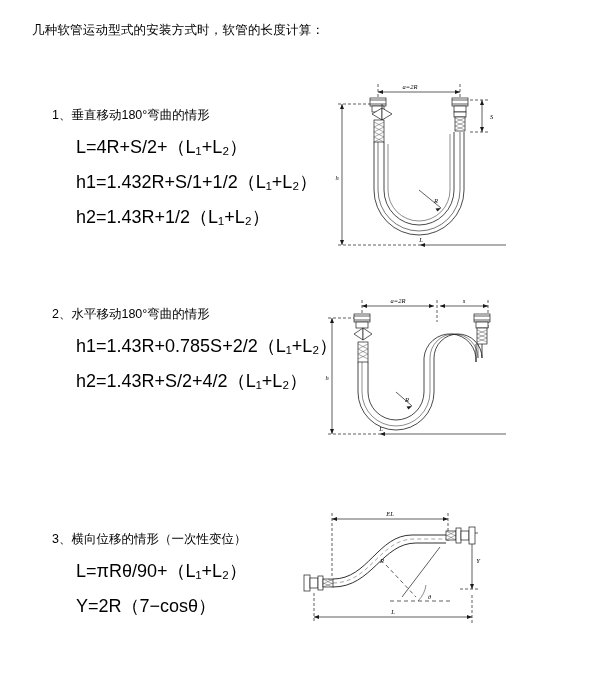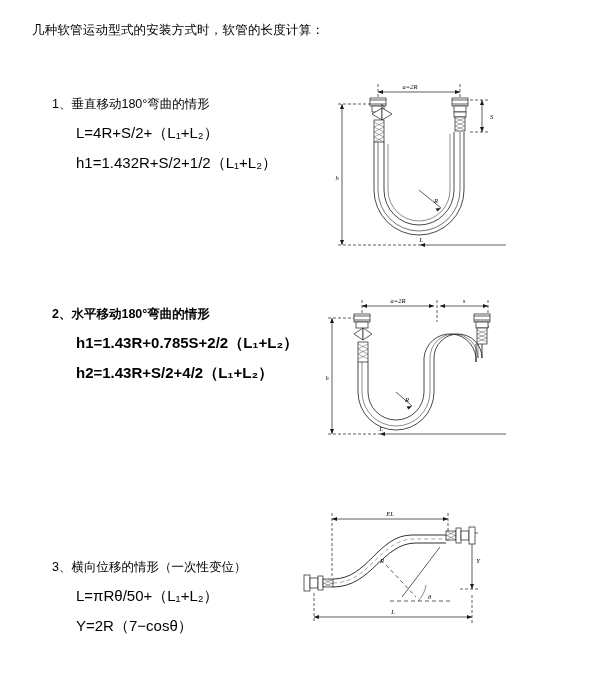--- a/index.html
+++ b/index.html
@@ -29,63 +29,64 @@
     white-space: nowrap;
   }
   .case {
     position: absolute;
   }
   .case-title {
     font-size: 12.5px;
     white-space: nowrap;
   }
   .case-formula {
-    font-size: 15px;
+    font-size: 18px;
     white-space: nowrap;
     margin-top: 11px;
     padding-left: 24px;
   }
   .fig {
     position: absolute;
   }
   .fig svg {
     display: block;
   }
   
-  #case1 { left: 52px; top: 96px; }
-  #case2 { left: 52px; top: 306px; font-weight: bold; }
-  #case3 { left: 52px; top: 531px; margin-top: 28px; }
+  #case1 { left: 52px; top: 107px; }
+  #case2 { left: 52px; top: 306px; }
+  #case3 { left: 52px; top: 531px; }
 
   #fig1 { left: 310px; top: 70px; }
   #fig2 { left: 310px; top: 288px; }
   #fig3 { left: 290px; top: 505px; }
   .lbl-i { font-family: "Liberation Serif", serif; font-size: 6.5px; fill: #000; font-style: italic; }
 </style>
 </head>
 <body>
 
 <div class="page">
 
   <div class="heading">几种软管运动型式的安装方式时，软管的长度计算：</div>
 
   <div class="case" id="case1">
     <div class="case-title">1、垂直移动180°弯曲的情形</div>
     <div class="case-formula">L=4R+S/2+（L₁+L₂）</div>
-    <div class="case-formula">h1=1.432R+S/2+1/2（L₁+L₂）</div>
+    <div class="case-formula">h1=1.432R+S/1+1/2（L₁+L₂）</div>
+    <div class="case-formula">h2=1.43R+1/2（L₁+L₂）</div>
   </div>
 
   <div class="case" id="case2">
     <div class="case-title">2、水平移动180°弯曲的情形</div>
     <div class="case-formula">h1=1.43R+0.785S+2/2（L₁+L₂）</div>
     <div class="case-formula">h2=1.43R+S/2+4/2（L₁+L₂）</div>
   </div>
 
   <div class="case" id="case3">
     <div class="case-title">3、横向位移的情形（一次性变位）</div>
-    <div class="case-formula">L=πRθ/50+（L₁+L₂）</div>
+    <div class="case-formula">L=πRθ/90+（L₁+L₂）</div>
     <div class="case-formula">Y=2R（7−cosθ）</div>
   </div>
 
   <div class="fig" id="fig1">
     <svg width="200" height="200" viewBox="0 0 200 200">
       <g stroke="#1a1a1a" fill="none" stroke-width="0.7">
 
         <line x1="68" y1="22" x2="150" y2="22"></line>
         <path d="M68 22 l5 -2 l0 4 z" fill="#1a1a1a" stroke="none"></path>
         <path d="M150 22 l-5 -2 l0 4 z" fill="#1a1a1a" stroke="none"></path>

